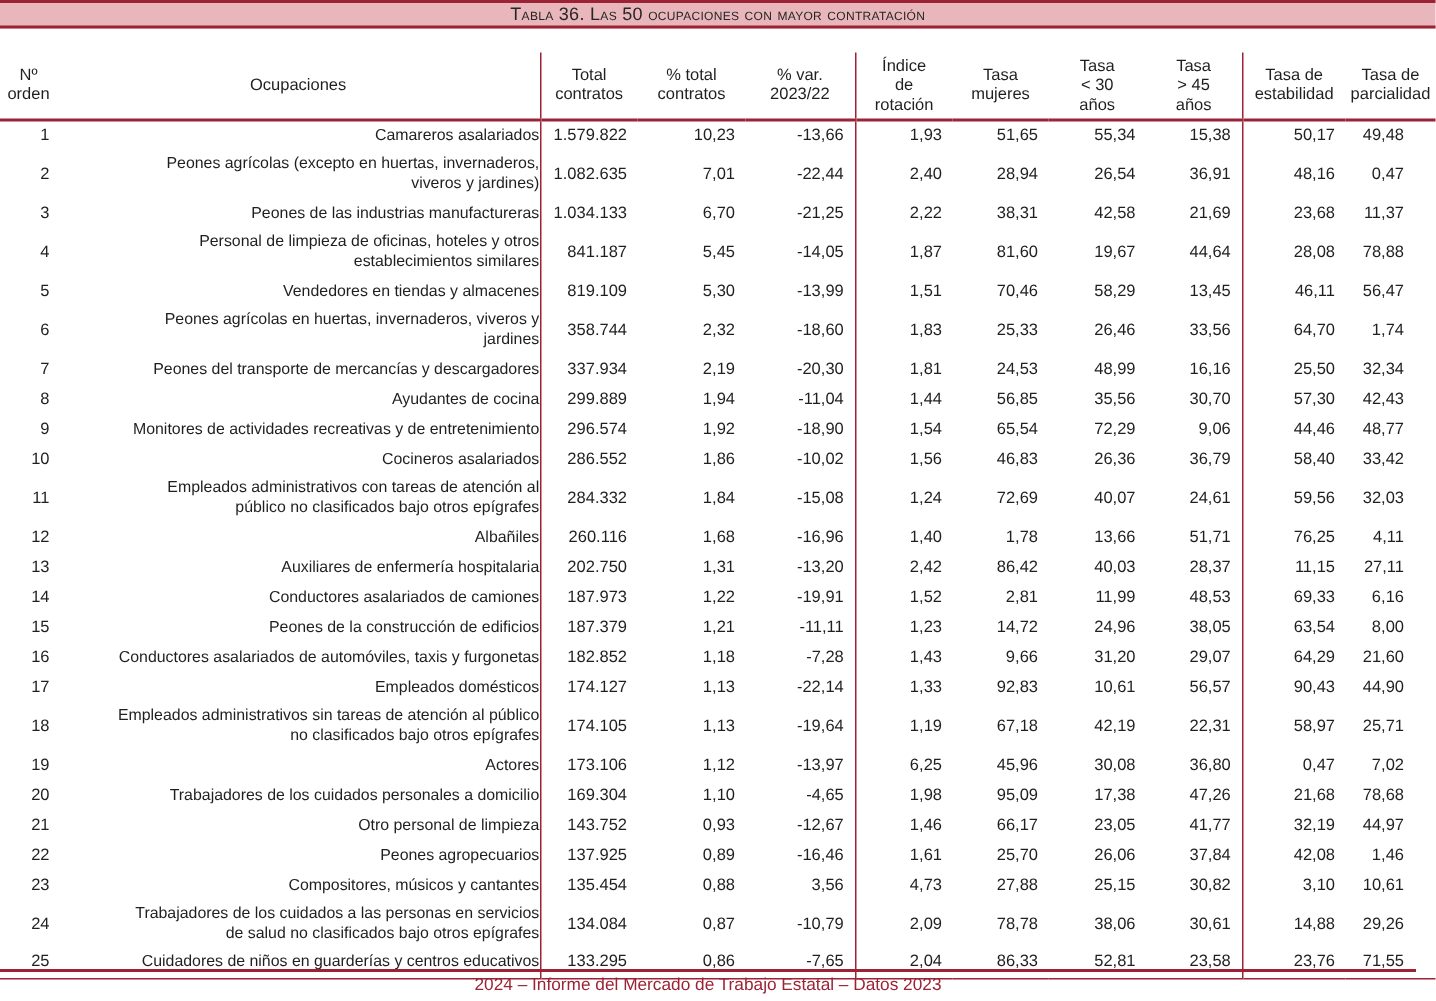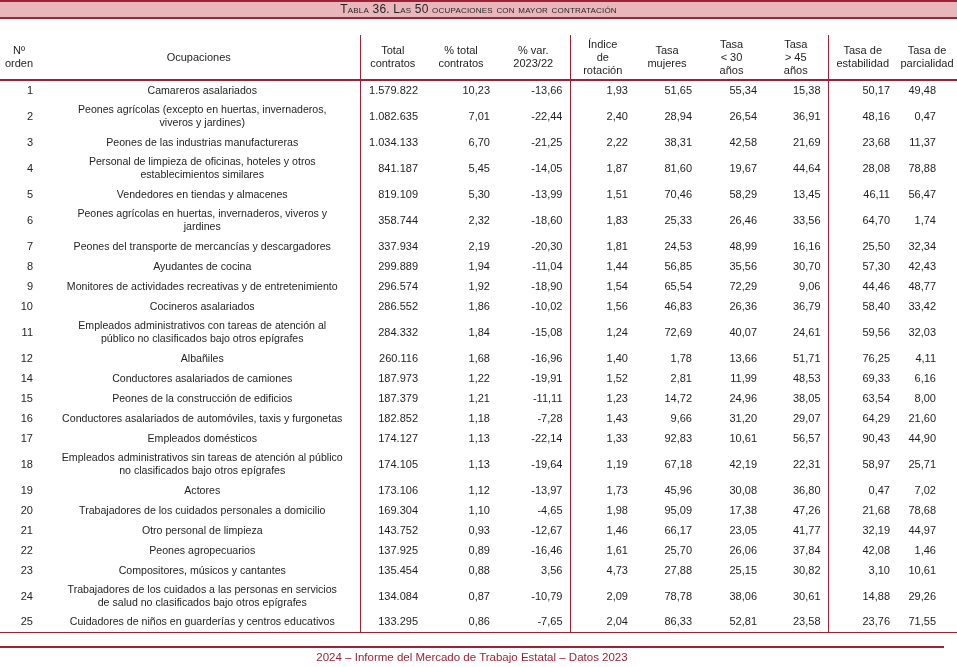--- a/index.html
+++ b/index.html
@@ -58,21 +58,21 @@
   tbody tr{height:20px;}
   
   th:nth-child(3), td:nth-child(3),
   th:nth-child(6), td:nth-child(6),
   th:nth-child(10), td:nth-child(10){
     border-left:1.5px solid var(--maroon);
   }
   
   tbody td:nth-child(1){text-align:right;padding-right:5px;}
   tbody td:nth-child(2){
-    text-align:center;padding-left:7px;
+    text-align:right;padding-left:7px;
     font-size:10.6px;white-space:pre;
   }
   tbody td:nth-child(n+3){text-align:right;padding-right:7px;}
   tbody td:nth-child(11){padding-right:21px;}
   table{border-bottom:1.5px solid var(--maroon);}
 
   
   .footer{
     position:absolute;
     left:0;right:13px;
@@ -293,20 +293,33 @@
           <td>1,68</td>
           <td>-16,96</td>
           <td>1,40</td>
           <td>1,78</td>
           <td>13,66</td>
           <td>51,71</td>
           <td>76,25</td>
           <td>4,11</td>
         </tr>
         <tr>
+          <td>13</td>
+          <td>Auxiliares de enfermería hospitalaria</td>
+          <td>202.750</td>
+          <td>1,31</td>
+          <td>-13,20</td>
+          <td>2,42</td>
+          <td>86,42</td>
+          <td>40,03</td>
+          <td>28,37</td>
+          <td>11,15</td>
+          <td>27,11</td>
+        </tr>
+        <tr>
           <td>14</td>
           <td>Conductores asalariados de camiones</td>
           <td>187.973</td>
           <td>1,22</td>
           <td>-19,91</td>
           <td>1,52</td>
           <td>2,81</td>
           <td>11,99</td>
           <td>48,53</td>
           <td>69,33</td>
@@ -364,21 +377,21 @@
           <td>22,31</td>
           <td>58,97</td>
           <td>25,71</td>
         </tr>
         <tr>
           <td>19</td>
           <td>Actores</td>
           <td>173.106</td>
           <td>1,12</td>
           <td>-13,97</td>
-          <td>1,73</td>
+          <td>6,25</td>
           <td>45,96</td>
           <td>30,08</td>
           <td>36,80</td>
           <td>0,47</td>
           <td>7,02</td>
         </tr>
         <tr>
           <td>20</td>
           <td>Trabajadores de los cuidados personales a domicilio</td>
           <td>169.304</td>

